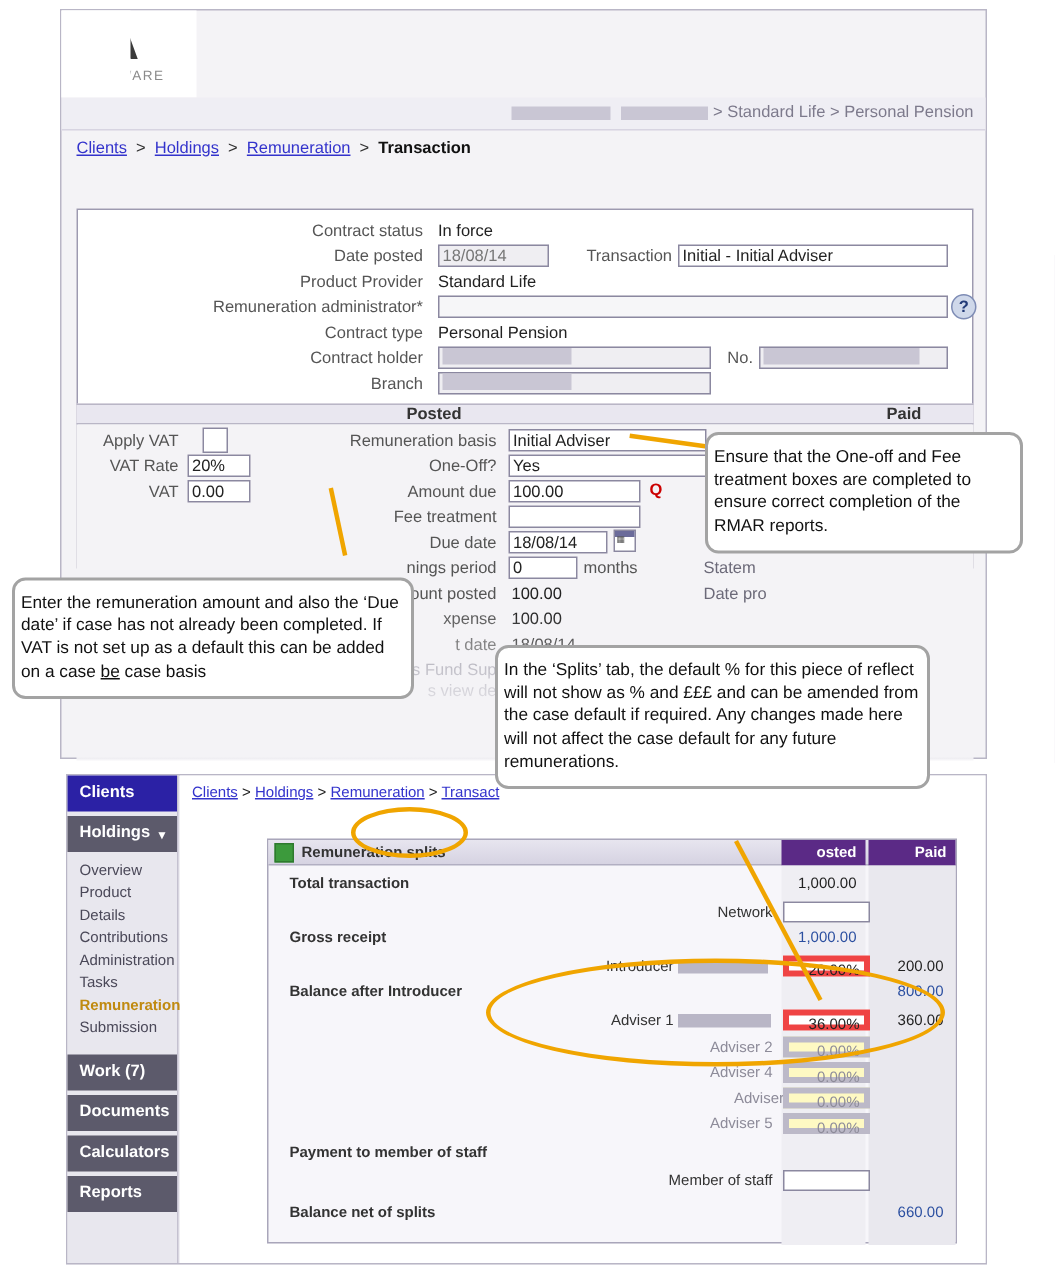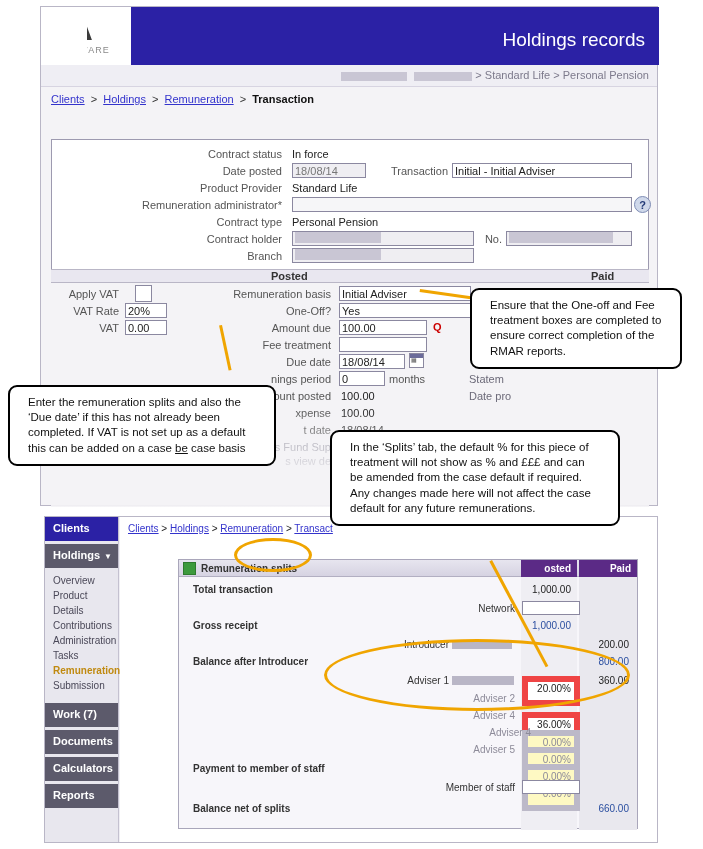--- a/index.html
+++ b/index.html
@@ -156,63 +156,60 @@
   .colhead {
     position:absolute; top:0px; height:17px; color:#fff; font-size:10px; font-weight:bold;
     background:#5b2a86; text-align:right; padding:3px 6px 0 0;
   }
   .rowlbl { position:absolute; font-size:10px; color:#333; }
   .rowlbl.bold { font-weight:bold; }
   .rowlbl.dim { color:#8d8b99; }
   .amt { position:absolute; font-size:10px; text-align:right; width:58px; color:#222; }
   .amt.blue { color:#2b4fa0; }
   .pct {
-    position:absolute; width:58px; height:30px; border:6px solid #ef4444;
-    background:#fff; font-size:10px; text-align:right; padding:0 3px; line-height:13px; color:#222;margin-top:39px;
+    position:absolute; width:58px; height:14px; border:4px solid #ef4444;
+    background:#fff; font-size:10px; text-align:right; padding:0 3px; line-height:13px; color:#222;
   }
   .pct.grey { background:#fef9c3; color:#8d8b99; border-color:#bcb9c8; }
   .inputbox {
     position:absolute; width:58px; height:14px; border:1px solid #8b88a0; background:#fff;
   }
   .shade-col {
     position:absolute; left:342px; top:17px; width:56px; height:253px; background:#efeef3;
   }
   .shade-col2 {
     position:absolute; left:400px; top:17px; width:58px; height:253px; background:#e9e8ee;
   }
   .footer-bar {
     position:absolute; left:58px; top:312px; width:460px; height:16px;
     background:#f2f1f6; border:1px solid #c9c6d4; font-size:10px; color:#2b2b8a;
     padding:2px 0 0 70px;
   }
   .footer-bar .arrow { color:#c08a10; font-weight:bold; }
 
   
   .callout {
-    position:absolute; background:#ffffff; border:2px solid #000000;
-    border-radius:9px; font-size:11.5px; color:#111; padding:8px 18px;
+    position:absolute; background:#ffffff; border:2px solid #a3a3a3;
+    border-radius:9px; font-size:11.5px; color:#111; padding:8px 4px;
     line-height:1.32; z-index:40;
   }
   .ellipse {
     position:absolute; border:3px solid #f0a500; border-radius:50%;
     z-index:35;
   }
   .pointer-line {
     position:absolute; background:#f0a500; height:3px; transform-origin:0 0; z-index:36;
   }
   u.underline { text-decoration:underline; }
 </style>
 </head>
 <body>
 
 <div class="win-top">
 
-  <div class="title-bar">
-    <div class="title-text">Holdings records</div>
-  </div>
   <div class="logo-block">
     <div class="logo-a">TA</div>
     <div class="logo-sub">SOFTWARE</div>
     <div class="logo-cover"></div>
   </div>
 
   <div class="subbar">
     <span class="redact w1"></span>
     <span class="redact w2" style="margin-left:4px"></span>
     <span>&gt; Standard Life &gt; Personal Pension</span>
@@ -414,20 +411,20 @@
     </div>
 
   </div>
 </div>
 
 <div class="pointer-line" style="left:420px; top:289px; width:64px; transform:rotate(8deg);"></div>
 <div class="callout" style="left:470px; top:288px; width:212px;">Ensure that the One-off and Fee treatment boxes are completed to ensure correct completion of the RMAR reports.</div>
 
 <div class="pointer-line" style="left:222px; top:325px; width:46px; transform:rotate(78deg);"></div>
 <div class="callout" style="left:8px; top:385px; width:268px;">
-  <span>Enter the remuneration splits and also the ‘Due date’ if this has not already been completed. If VAT is not set up as a default this can be added on a case </span><u class="underline">be</u><span> case basis</span>
+  <span>Enter the remuneration amount and also the ‘Due date’ if case has not already been completed. If VAT is not set up as a default this can be added on a case </span><u class="underline">be</u><span> case basis</span>
 </div>
 
-<div class="callout" style="left:330px; top:430px; width:290px;">In the ‘Splits’ tab, the default % for this piece of treatment will not show as % and £££ and can be amended from the case default if required. Any changes made here will not affect the case default for any future remunerations.</div>
+<div class="callout" style="left:330px; top:430px; width:290px;">In the ‘Splits’ tab, the default % for this piece of reflect will not show as % and £££ and can be amended from the case default if required. Any changes made here will not affect the case default for any future remunerations.</div>
 <div class="pointer-line" style="left:492px; top:560px; width:120px; transform:rotate(62deg);"></div>
 
 <div class="ellipse" style="left:234px; top:538px; width:78px; height:34px;"></div>
 <div class="ellipse" style="left:324px; top:639px; width:306px; height:72px;"></div>
 
 </body></html>

